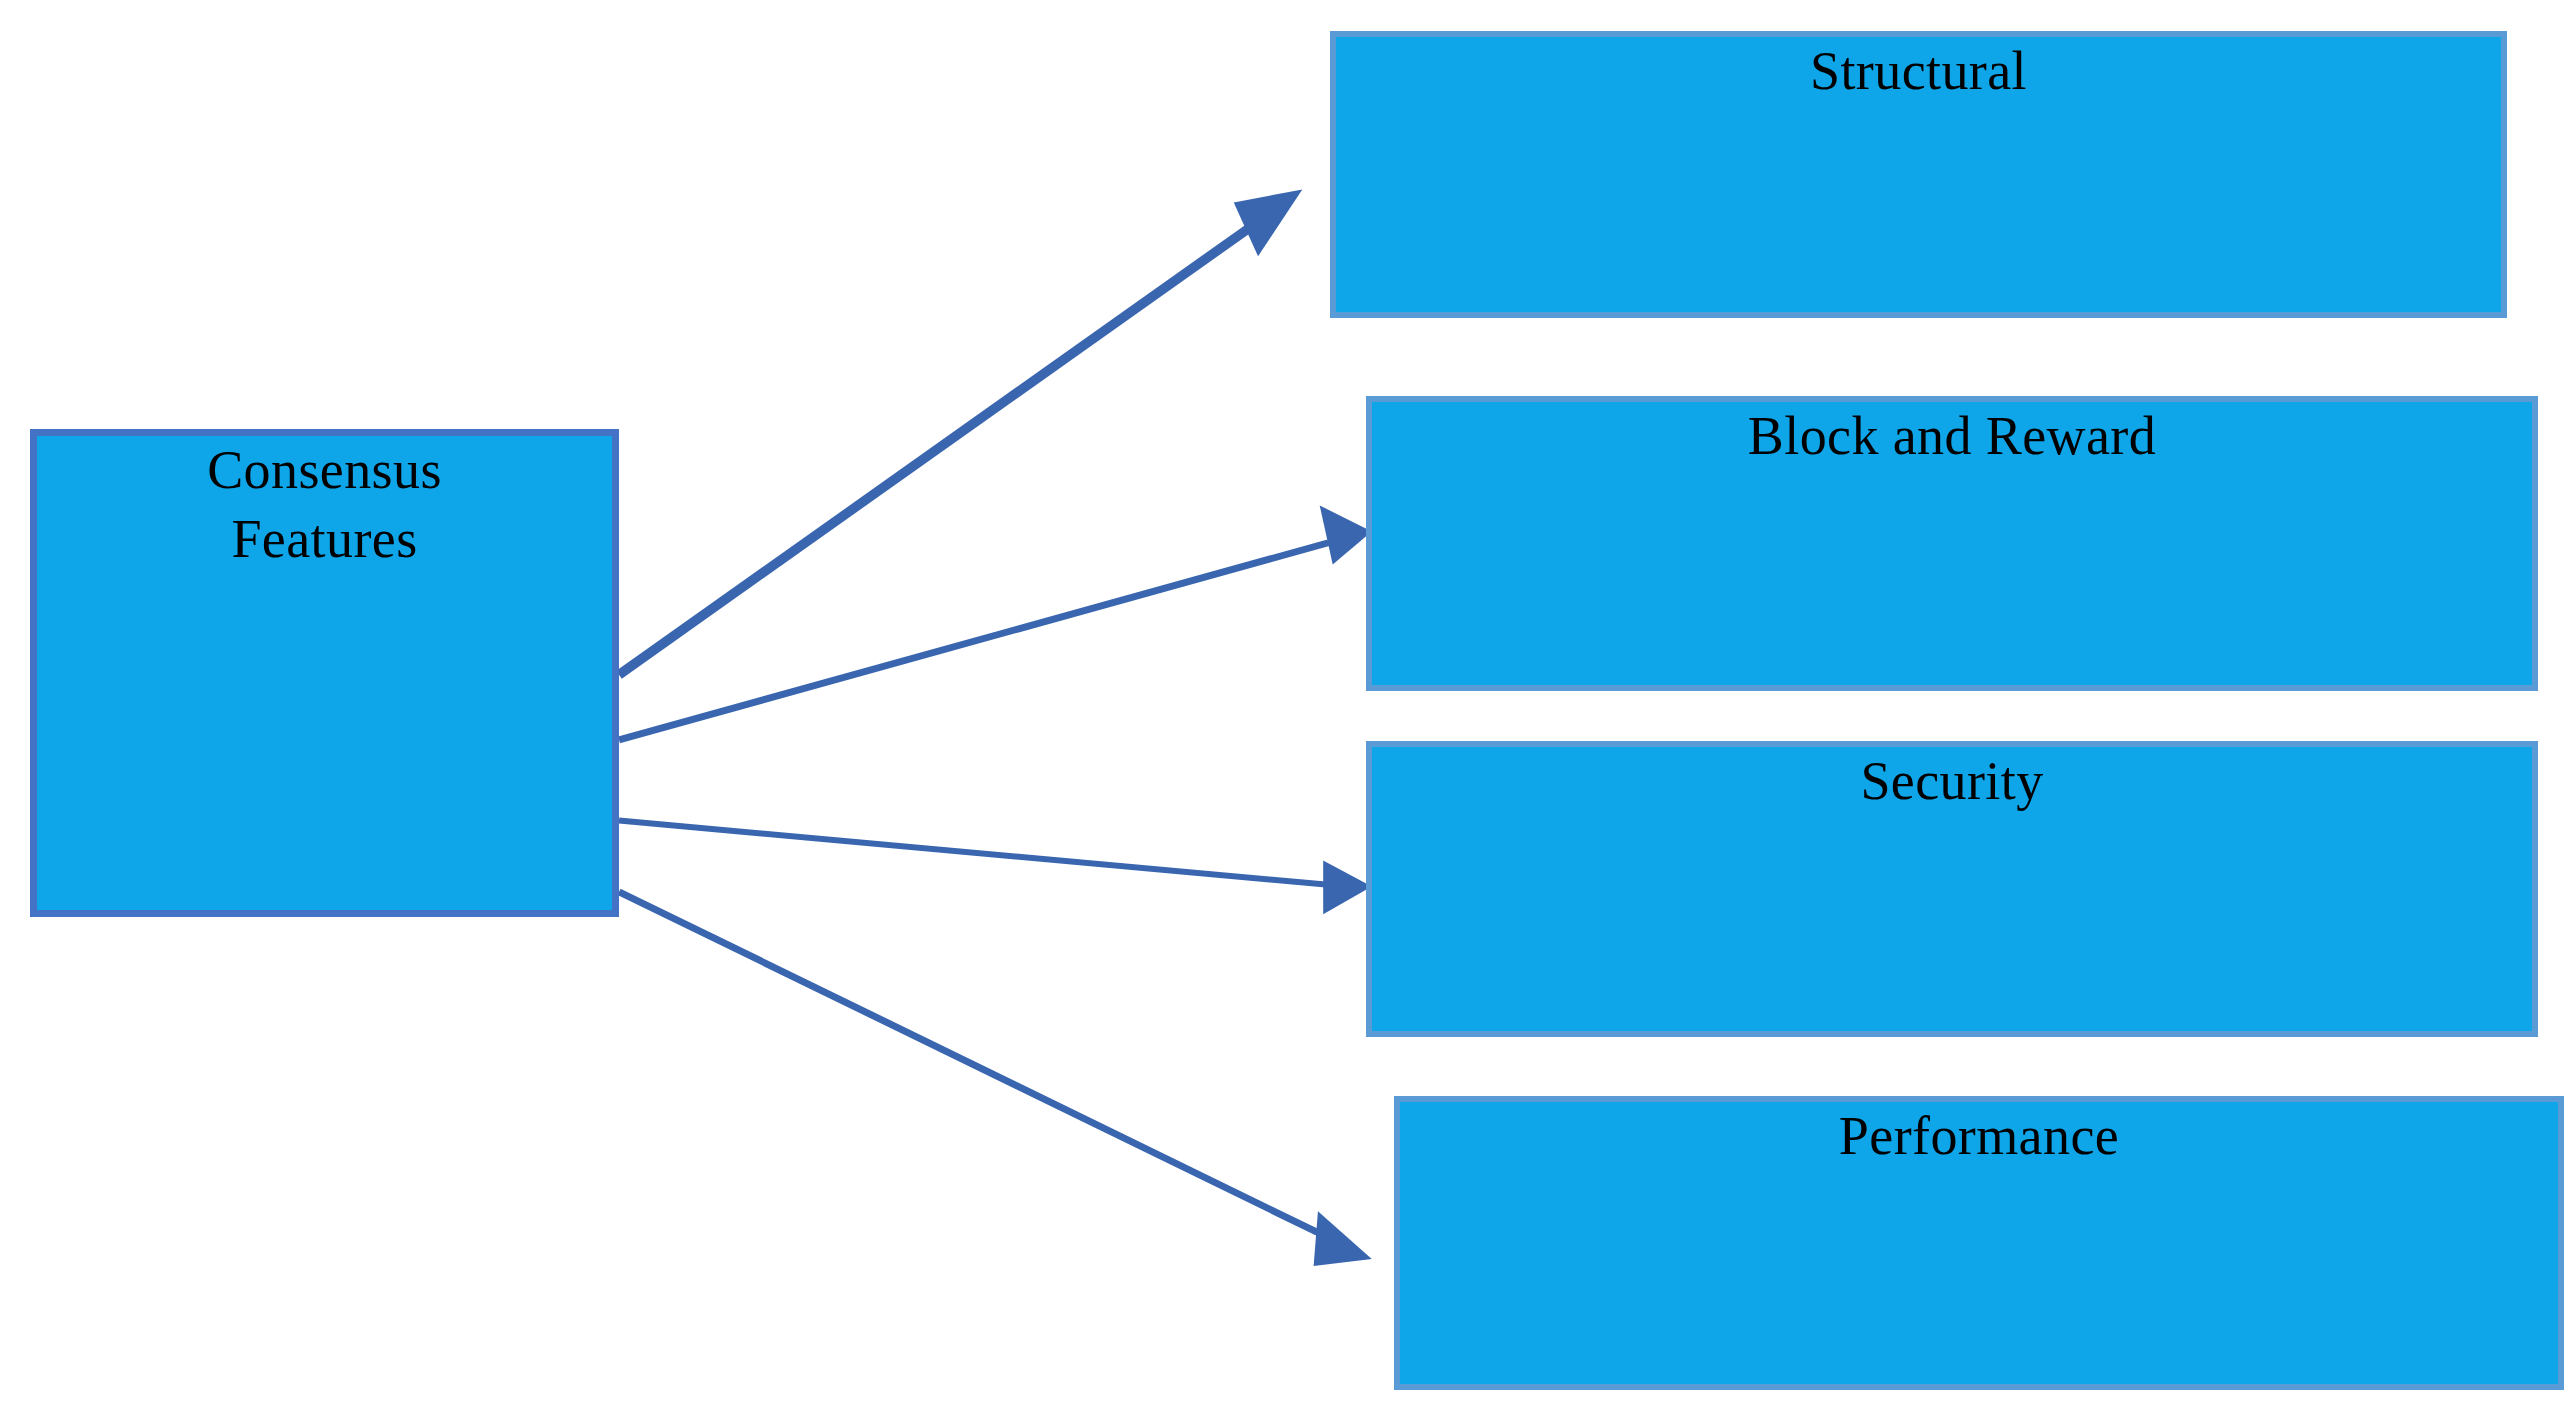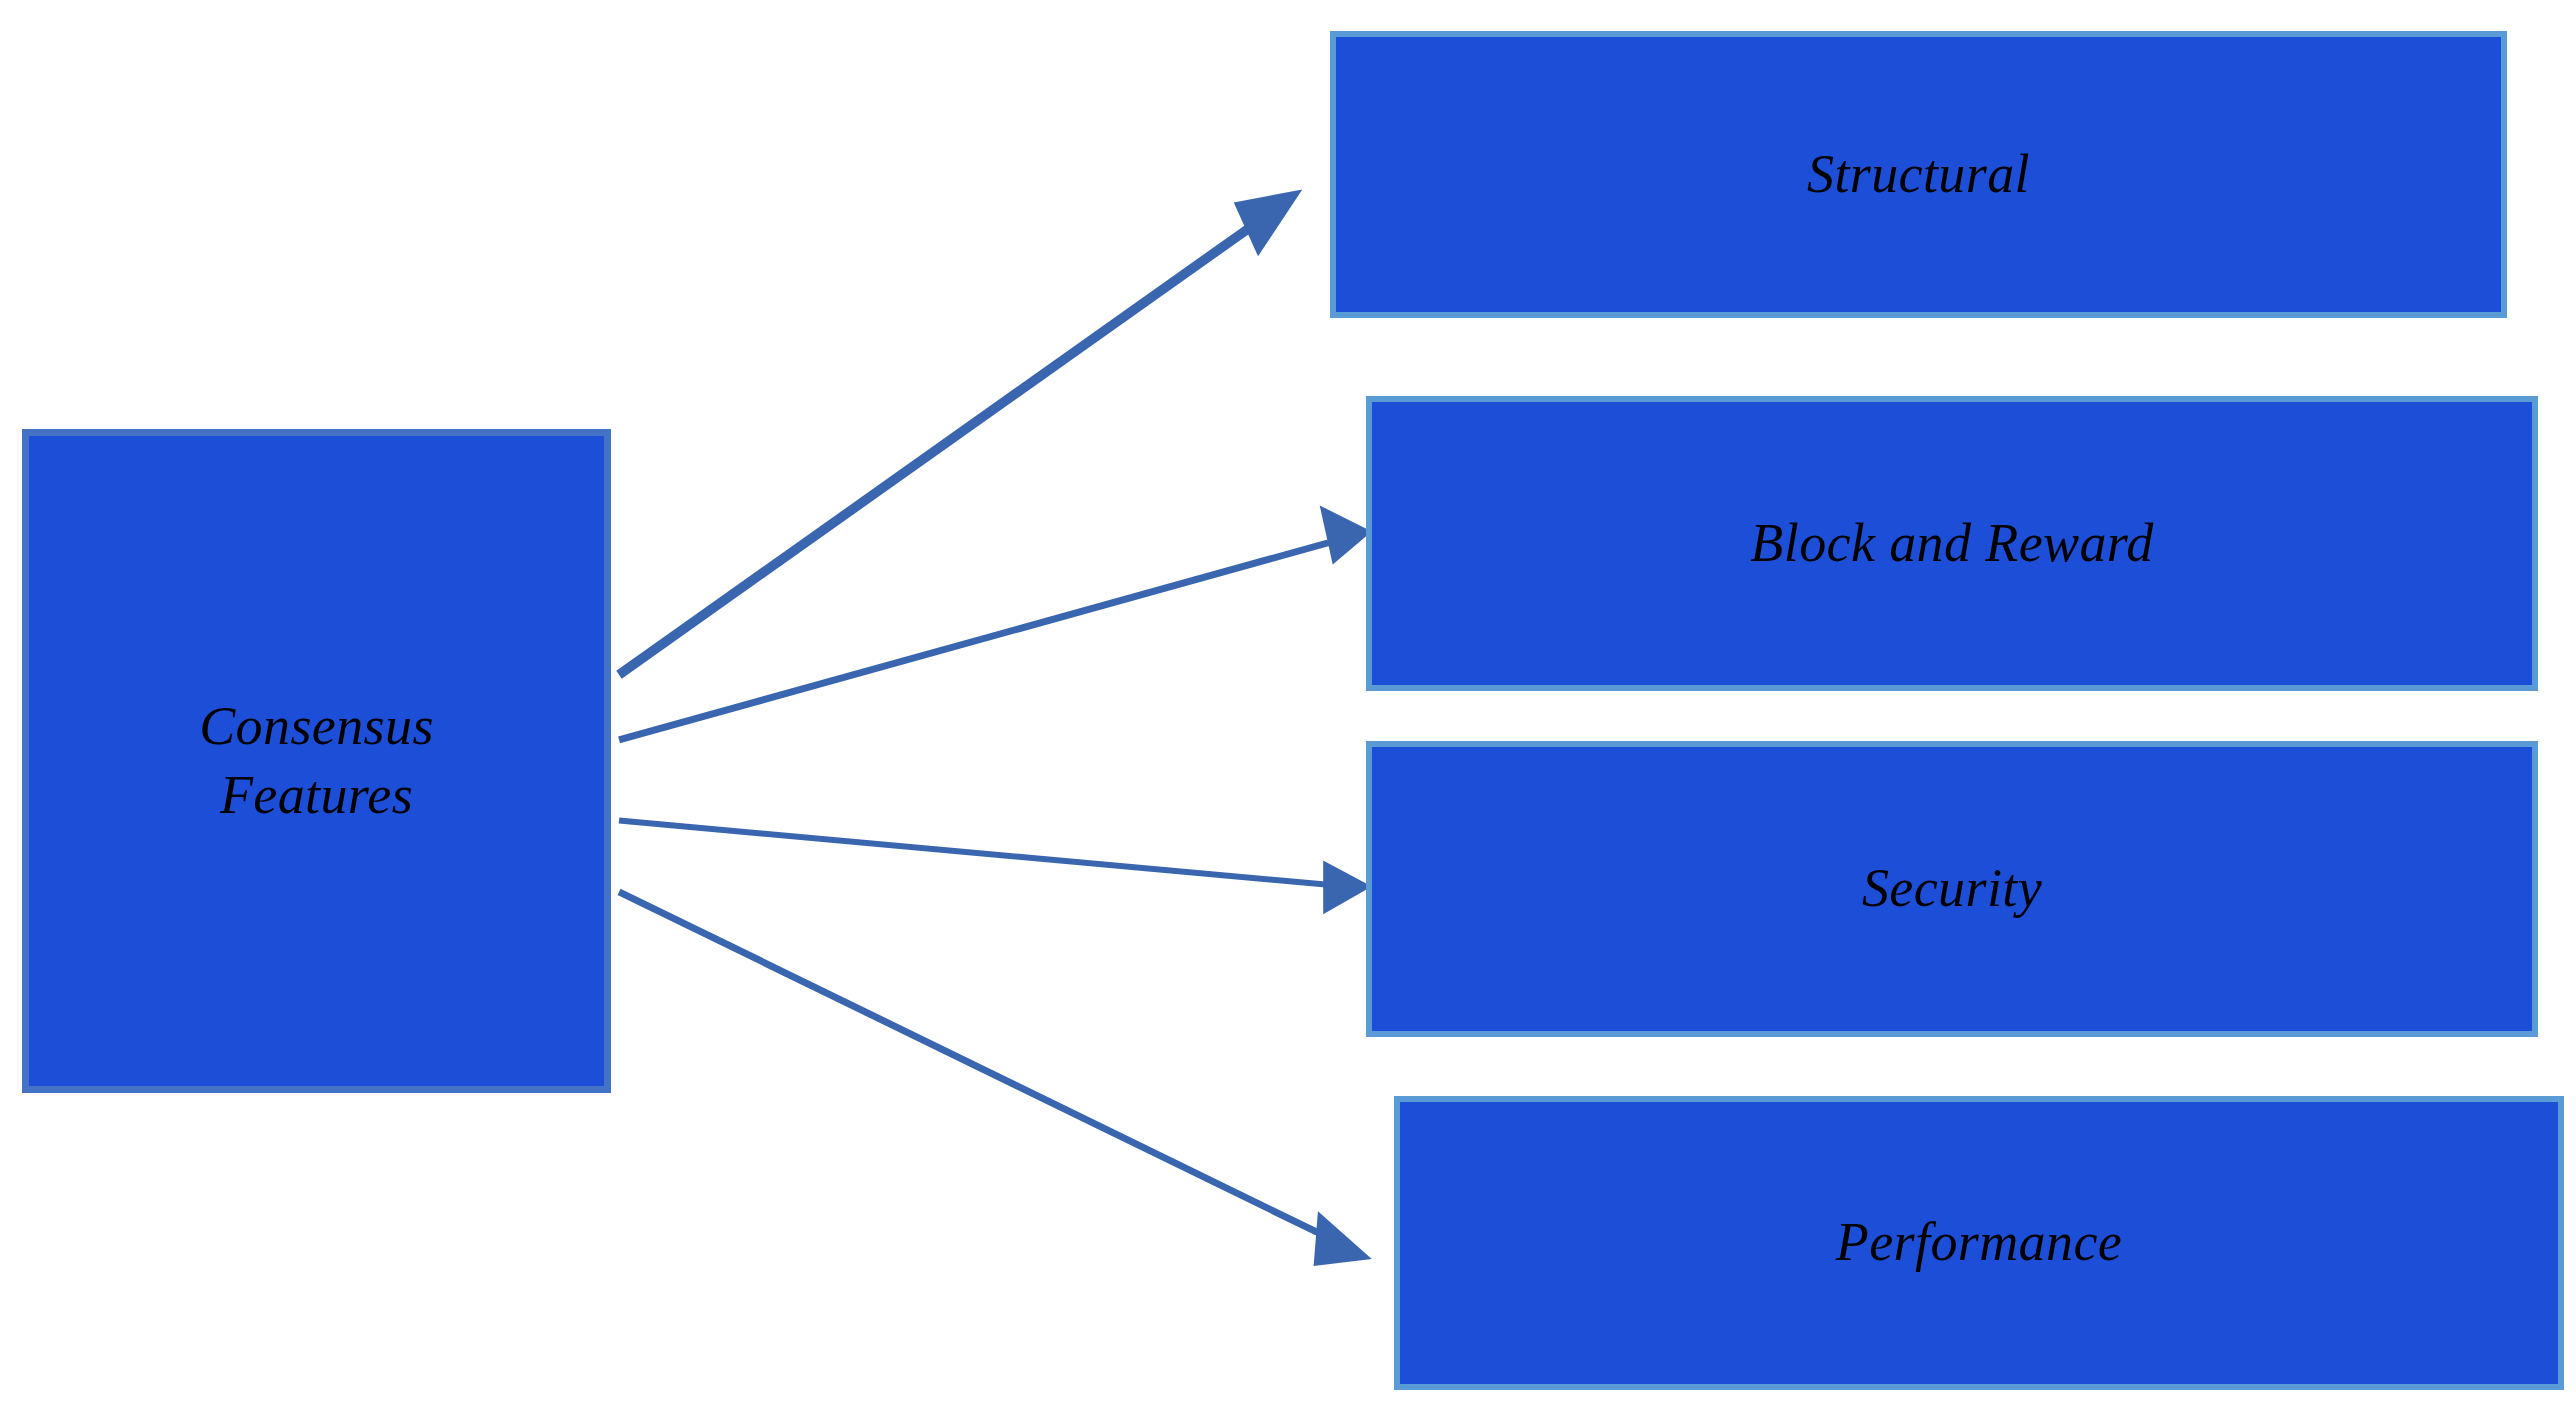--- a/index.html
+++ b/index.html
@@ -20,39 +20,38 @@
     position: absolute;
     left: 0;
     top: 0;
     width: 2576px;
     height: 1425px;
     pointer-events: none;
   }
   .node {
     position: absolute;
     box-sizing: border-box;
-    background: #1d4ed8;
+    background: #0ea5e9;
     display: flex;
-    align-items: center;
+    align-items: flex-start;
     justify-content: center;
     text-align: center;
-    font-style: italic;
   }
   .node-label {
     color: #000000;
     line-height: 1.28;
     letter-spacing: 0.4px;
     white-space: pre-line;
   }
   
   #node-source {
-    left: 22px;
+    left: 30px;
     top: 429px;
     width: 589px;
-    height: 664px;
+    height: 488px;
     border: 7.8px solid #4472C4;
   }
   #node-source .node-label {
     font-size: 54px;
   }
   
   .node-target {
     border: 6px solid #5B9BD5;
   }
   .node-target .node-label {

